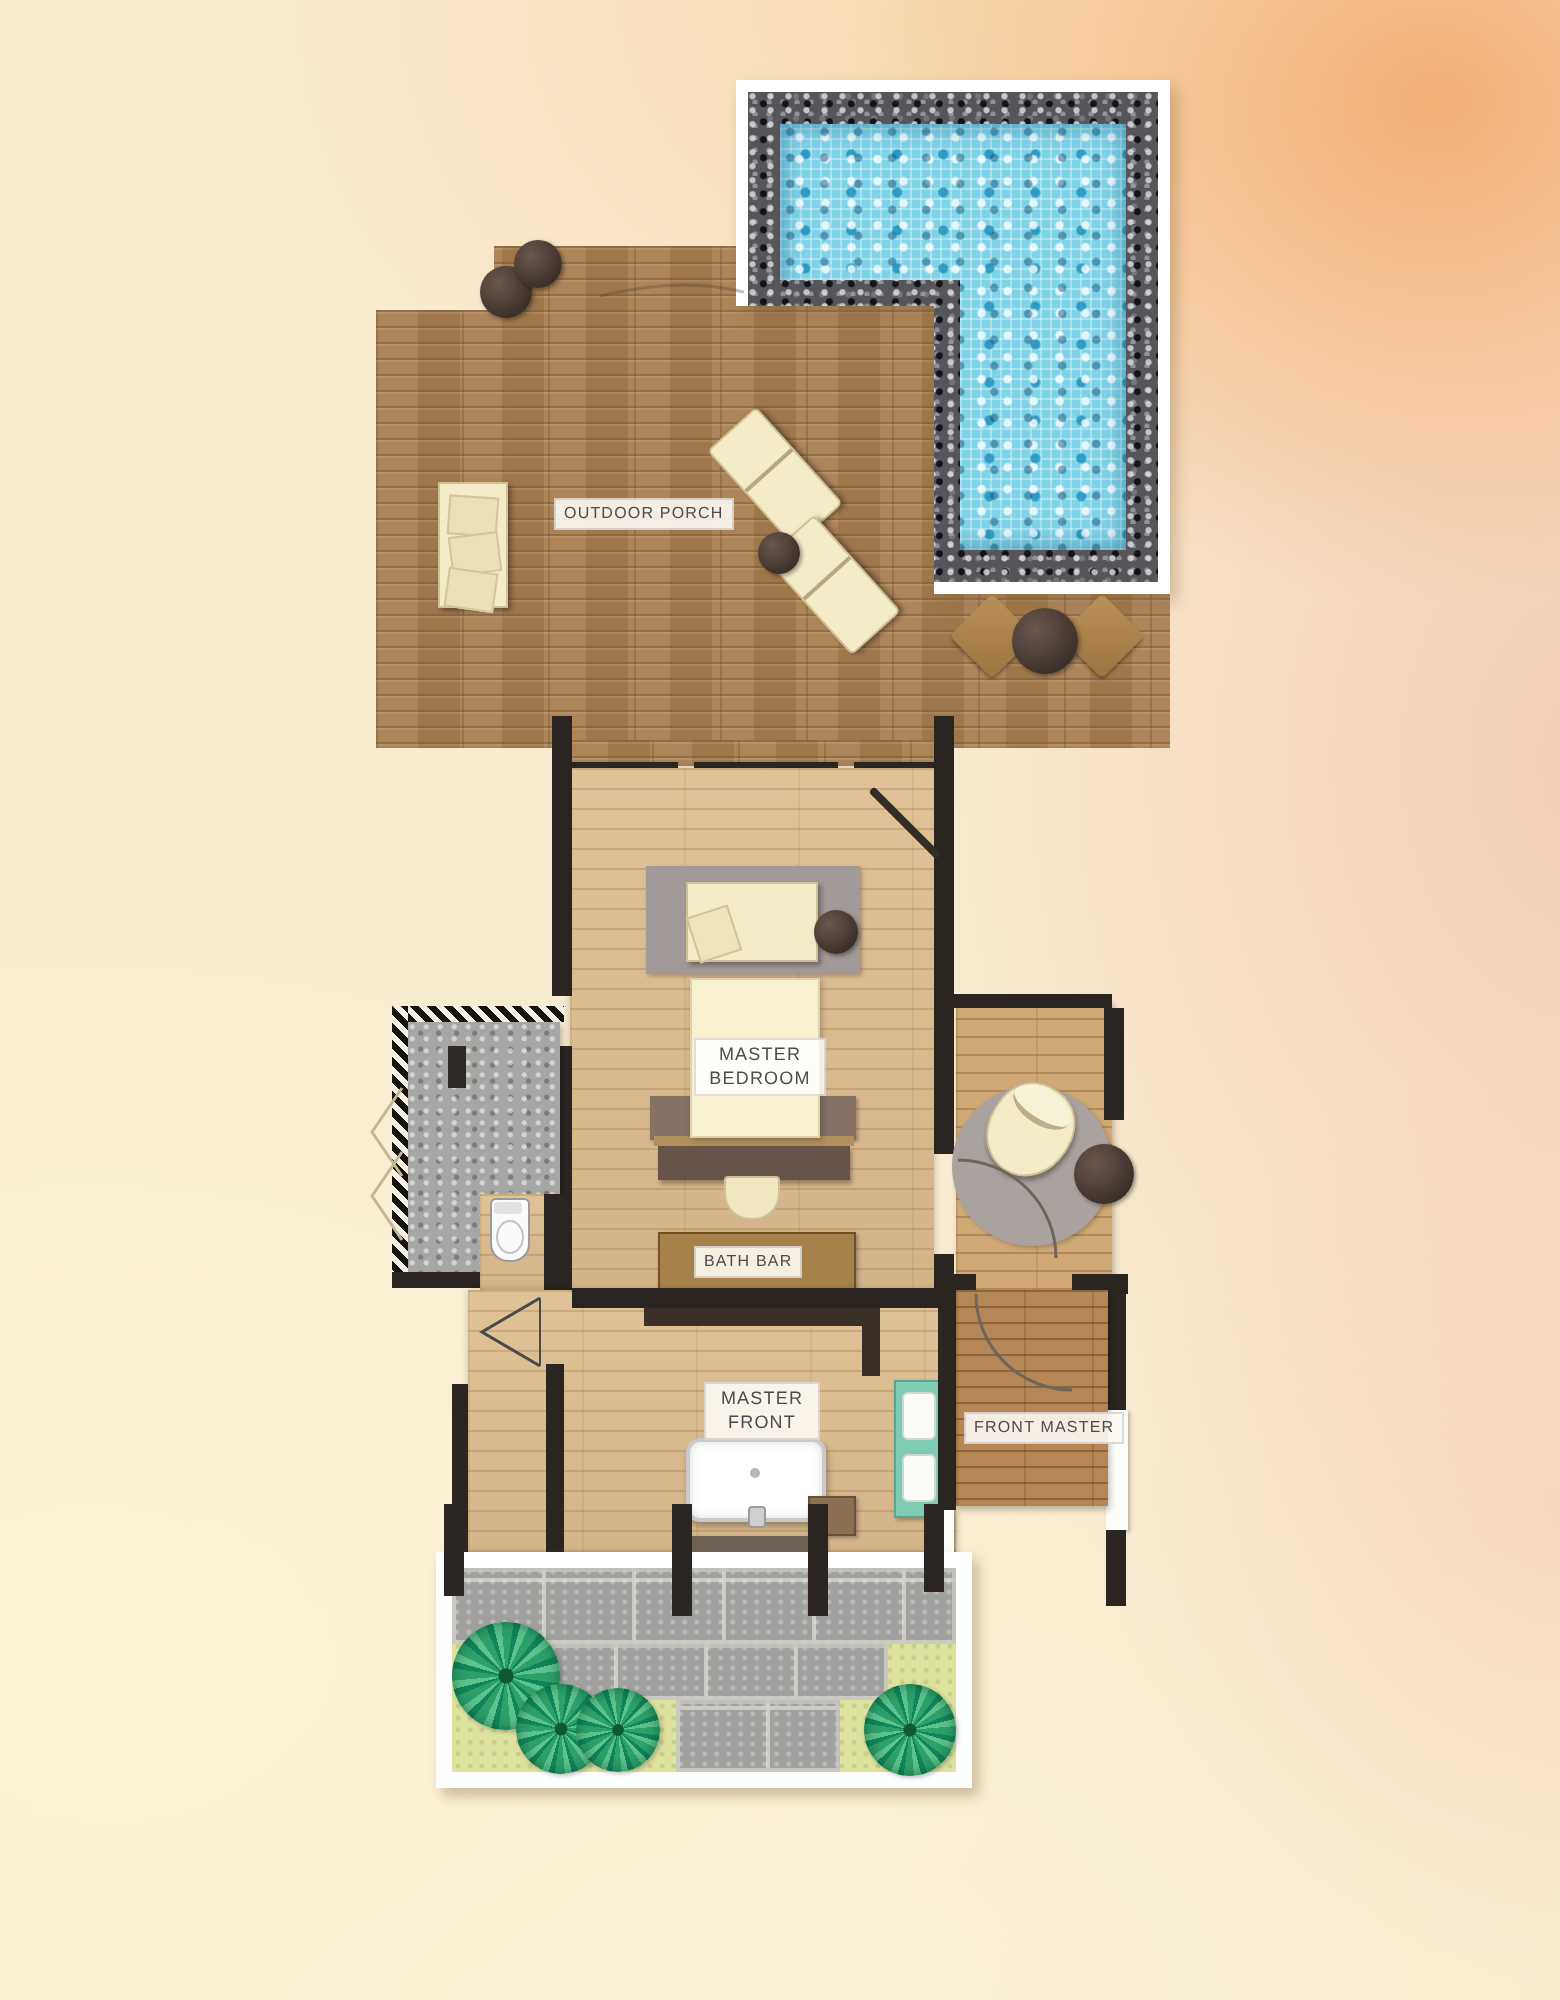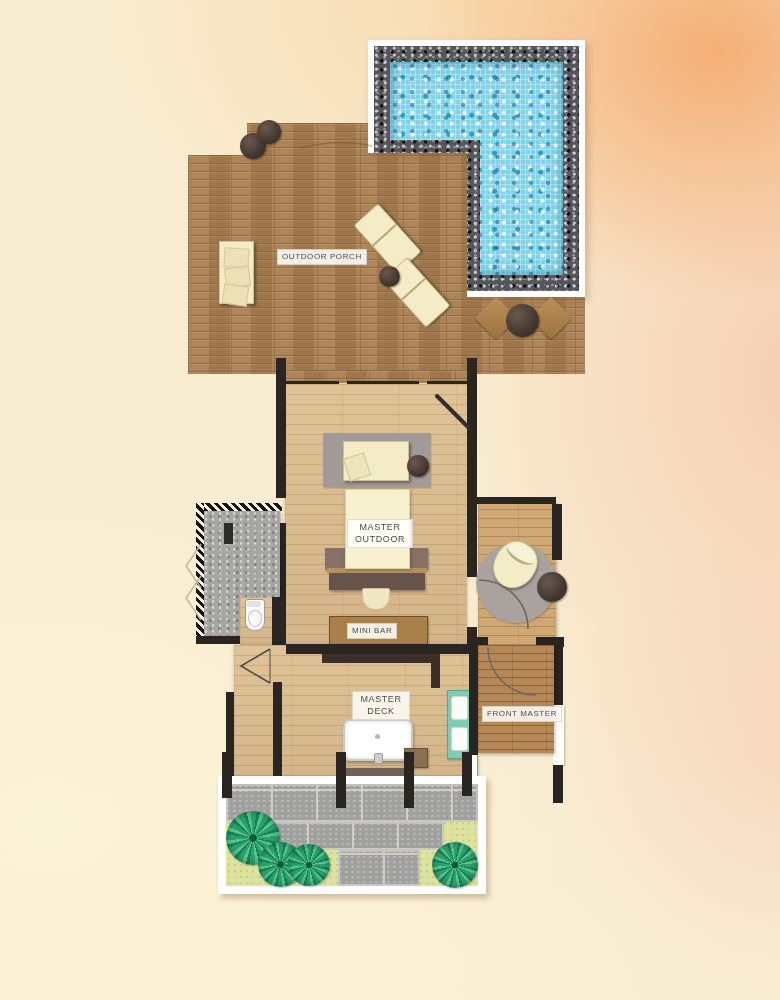--- a/index.html
+++ b/index.html
@@ -247,26 +247,26 @@
     <path d="M479 580 A49 49 0 0 1 528 629" stroke="#6e655c" stroke-width="1.5" fill="none"></path>
     <path d="M488 647 A48 48 0 0 0 536 695" stroke="#6e655c" stroke-width="1.5" fill="none"></path>
     <path d="M300 148 Q340 138 372 146" stroke="rgba(90,70,50,.35)" stroke-width="1.5" fill="none"></path>
   </svg>
 
   <div class="plan-label" style="left:277px;top:249px;">
     <span>OUTDOOR PORCH</span>
   </div>
   <div class="plan-label lg" style="left:347px;top:519px;width:56px;background:rgba(255,255,255,.82);">
     <div>MASTER</div>
-    <div>OUTDOOR</div>
+    <div>BEDROOM</div>
   </div>
   <div class="plan-label" style="left:347px;top:623px;">
-    <span>MINI BAR</span>
+    <span>BATH BAR</span>
   </div>
   <div class="plan-label lg" style="left:352px;top:691px;width:48px;">
     <div>MASTER</div>
-    <div>DECK</div>
+    <div>FRONT</div>
   </div>
   <div class="plan-label" style="left:482px;top:706px;">
     <span>FRONT MASTER</span>
   </div>
 
 </div>
 
 </body></html>

